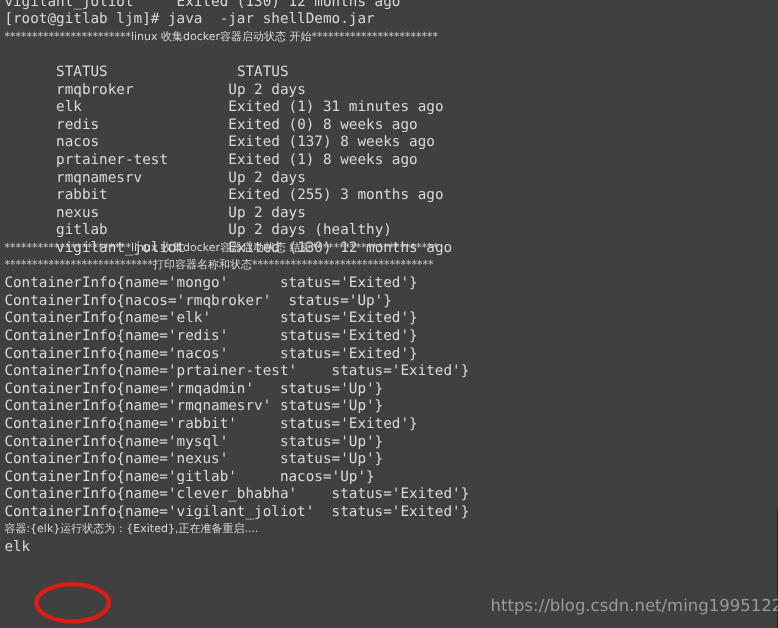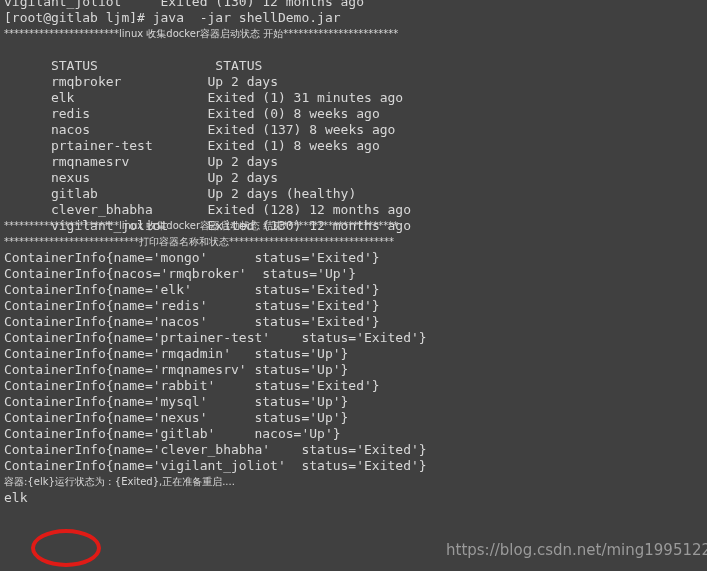--- a/index.html
+++ b/index.html
@@ -83,27 +83,27 @@
     <div class="line">
       <span>nacos</span><span>               </span><span>Exited (137) 8 weeks ago</span>
     </div>
     <div class="line">
       <span>prtainer-test</span><span>       </span><span>Exited (1) 8 weeks ago</span>
     </div>
     <div class="line">
       <span>rmqnamesrv</span><span>          </span><span>Up 2 days</span>
     </div>
     <div class="line">
+      <span>rabbit</span><span>              </span><span>Exited (255) 3 months ago</span>
+    </div>
+    <div class="line">
       <span>nexus</span><span>               </span><span>Up 2 days</span>
     </div>
     <div class="line">
       <span>gitlab</span><span>              </span><span>Up 2 days (healthy)</span>
-    </div>
-    <div class="line">
-      <span>clever_bhabha</span><span>       </span><span>Exited (128) 12 months ago</span>
     </div>
     <div class="line">
       <span>vigilant_joliot</span><span>     </span><span>Exited (130) 12 months ago</span>
     </div>
 
     <div class="line cjk">***********************linux 收集docker容器启动状态 结束***********************</div>
     <div class="line cjk">***************************打印容器名称和状态*********************************</div>
 
     <div class="line">ContainerInfo{name='mongo'      status='Exited'}</div>
     <div class="line">ContainerInfo{nacos='rmqbroker'  status='Up'}</div>

